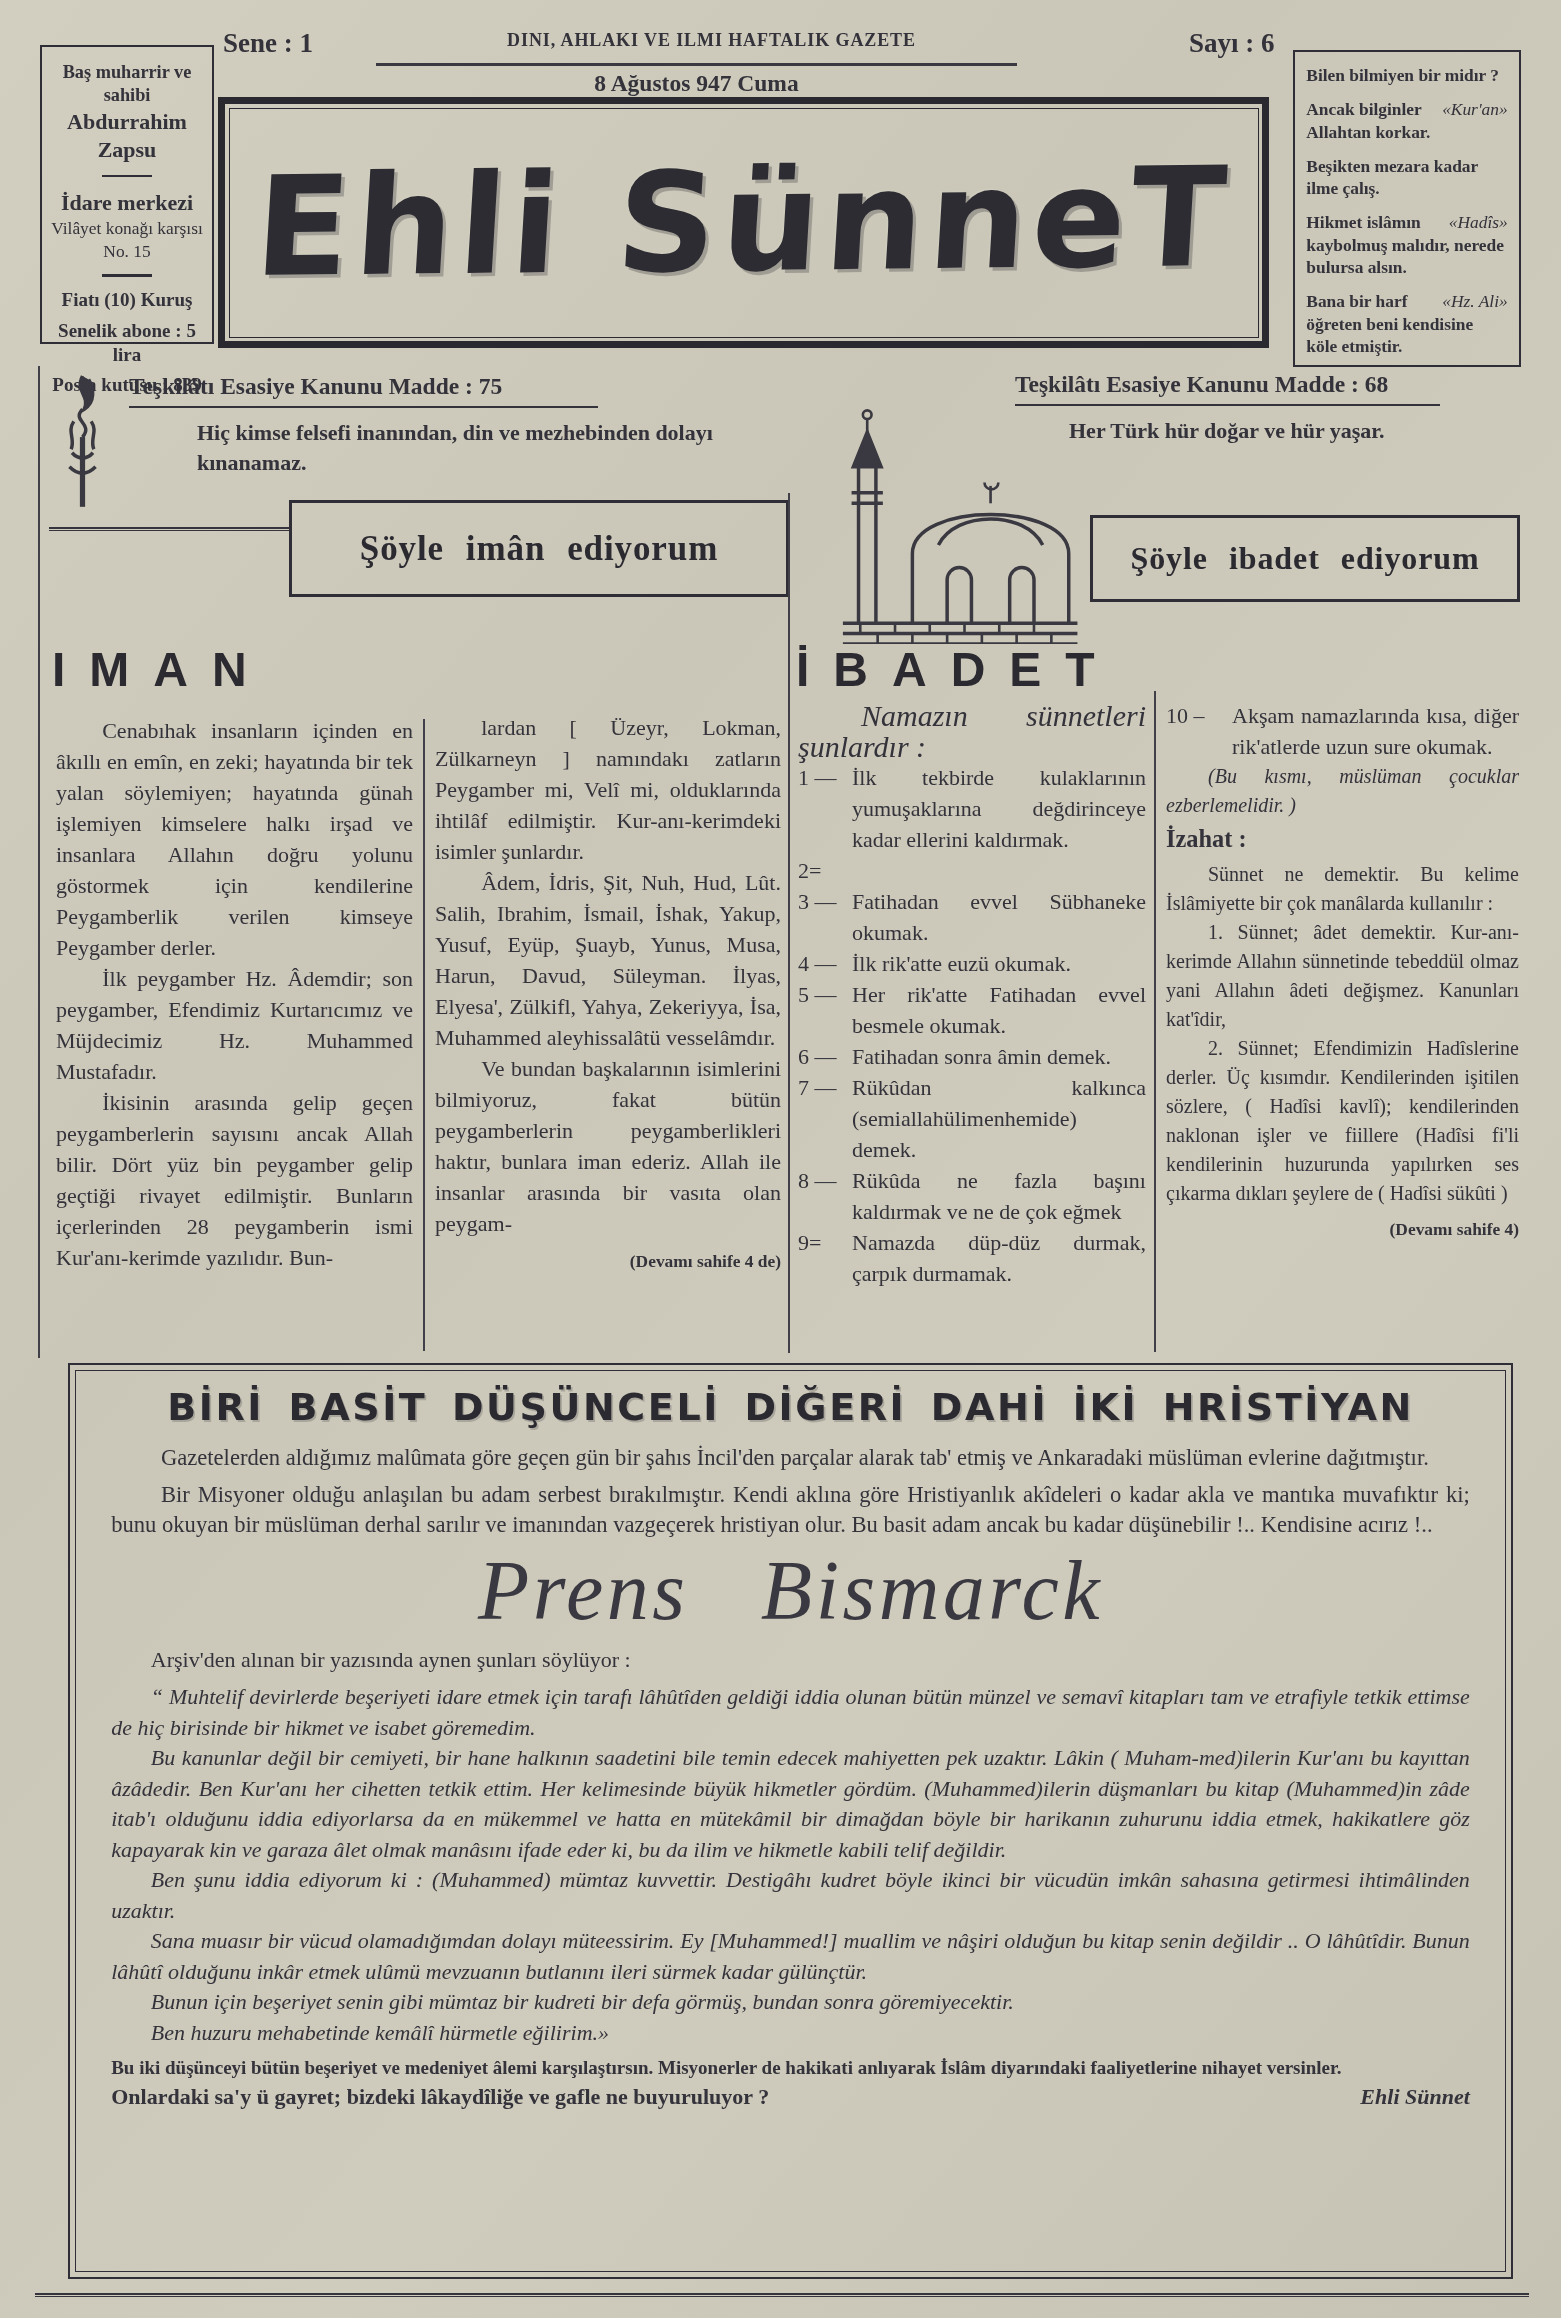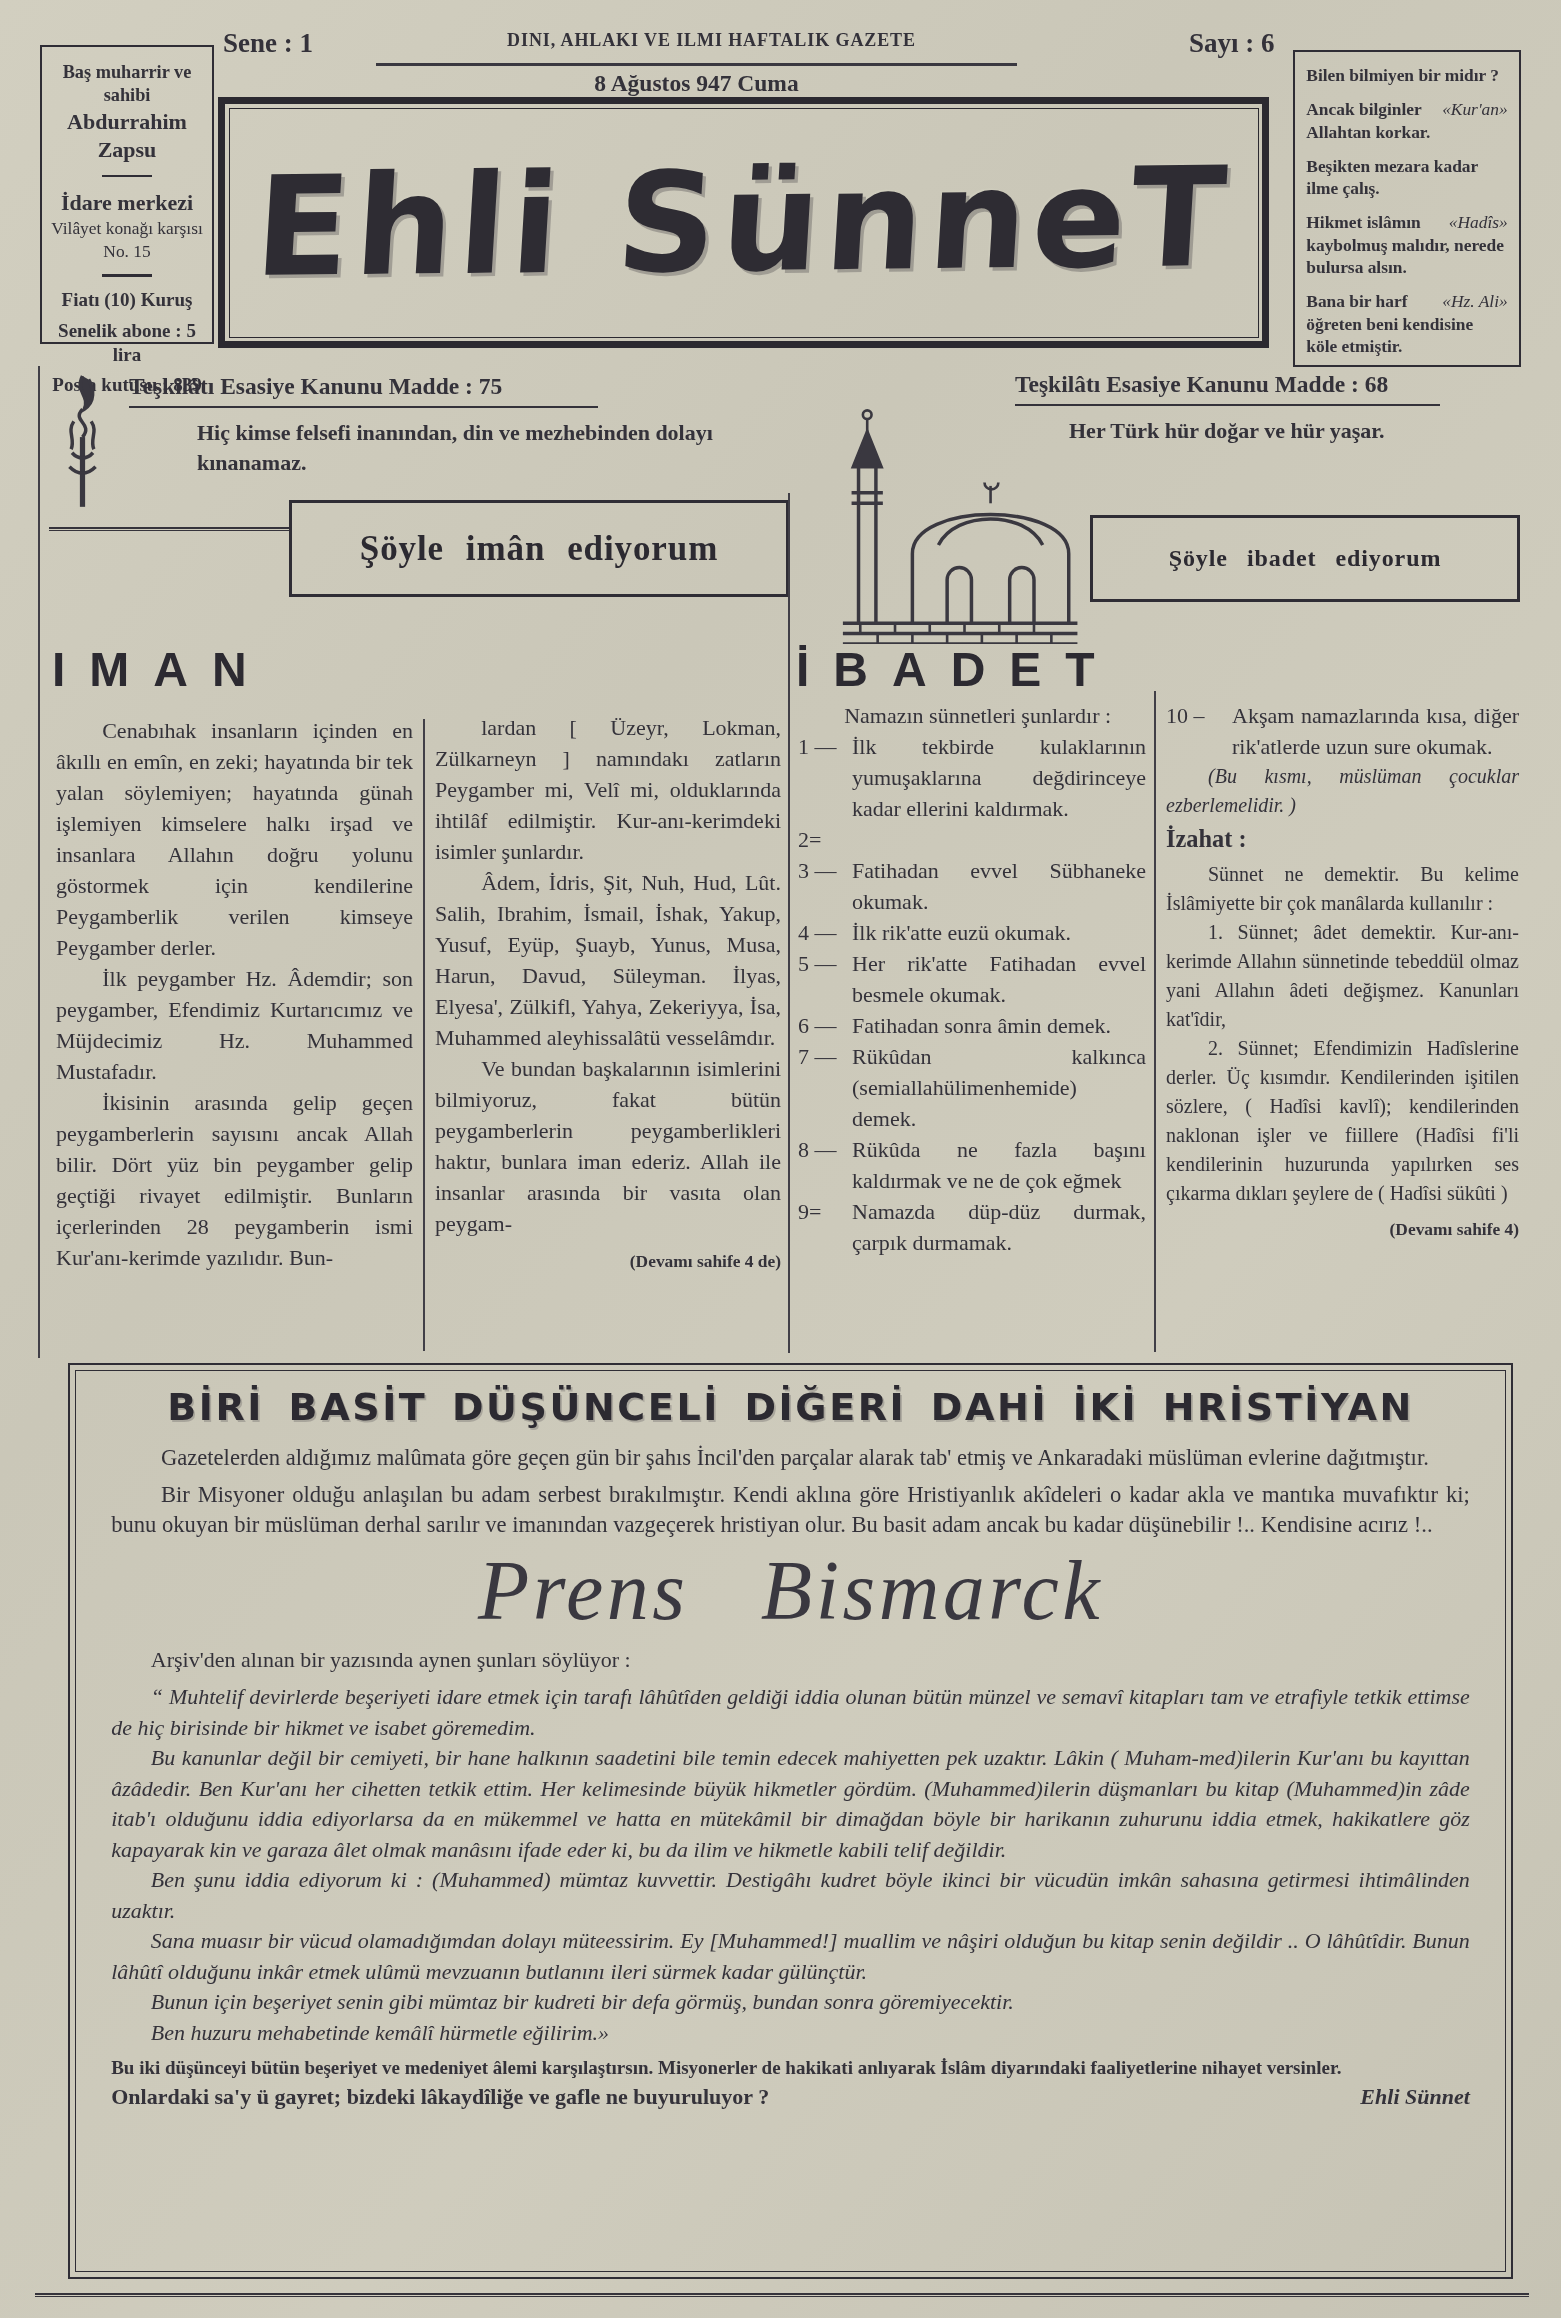--- a/index.html
+++ b/index.html
@@ -49,36 +49,36 @@
     padding:0 96px 6.1px 0;}
   .madde-right .madde-title{padding-right:52px;}
   .madde-text{font-size:22px;font-weight:bold;line-height:30px;margin-top:10.4px;padding-left:68px;width:574px;}
   .madde-right .madde-text{width:400px;padding-left:54px;}
 
   
   .dbl-rule{border-top:2.6px solid #35333b;border-bottom:1.7px solid #35333b;height:4.4px;box-sizing:border-box;}
   .banner{border:3.5px solid #2f2d35;box-sizing:border-box;display:flex;align-items:center;justify-content:center;
     font-size:35px;font-weight:bold;letter-spacing:0.9px;word-spacing:12.2px;color:#2c2a31;}
   .banner-left{left:289px;top:500px;width:500px;height:97px;}
-  .banner-right{left:1090px;top:515px;width:430px;height:87px;font-size:24px;}
+  .banner-right{left:1090px;top:515px;width:430px;height:87px;font-size:32px;}
 
   
   .art-h{font-family:Liberation Sans, sans-serif;font-weight:bold;font-size:48px;color:#2c2a31;
     text-align:left;letter-spacing:.5em;}
   .iman-h{left:52px;top:642px;width:717px;}
   .ibadet-h{left:796px;top:642px;width:745px;}
 
   
   .col{position:absolute;font-size:22px;line-height:31px;text-align:justify;}
   .col p{margin:0;text-indent:2.1em;}
   .col1{left:56px;top:715px;width:357px;}
   .col2{left:435px;top:712px;width:346px;}
   .col3{left:798px;top:700px;width:348px;}
   .col4{left:1166px;top:700px;width:353px;font-size:20px;line-height:29px;}
-  .sunnet-intro{font-size:22px;margin:0 0 8.7px;text-indent:1.6em;}
+  .sunnet-intro{font-style:italic;font-size:30px;margin:0 0 8.7px;text-indent:1.6em;}
   .s-item{display:flex;margin:0;}
   .s-item .mk{flex:0 0 54px;}
   .col4 .s-item .mk{flex:0 0 66px;}
   .s-item .tx{flex:1;text-align:justify;}
   .note{font-style:italic;margin:12.2px 0 10.4px;text-indent:1.2em;}
   .izahat-h{font-size:24.4px;font-weight:bold;margin:3.5px 0 7px;}
   .devam{text-align:right;font-size:17.4px;font-weight:bold;margin-top:7px;}
 
   
   .bottom-box{left:68px;top:1363px;width:1445px;height:916px;border:2.6px solid #2f2d35;box-sizing:border-box;}

